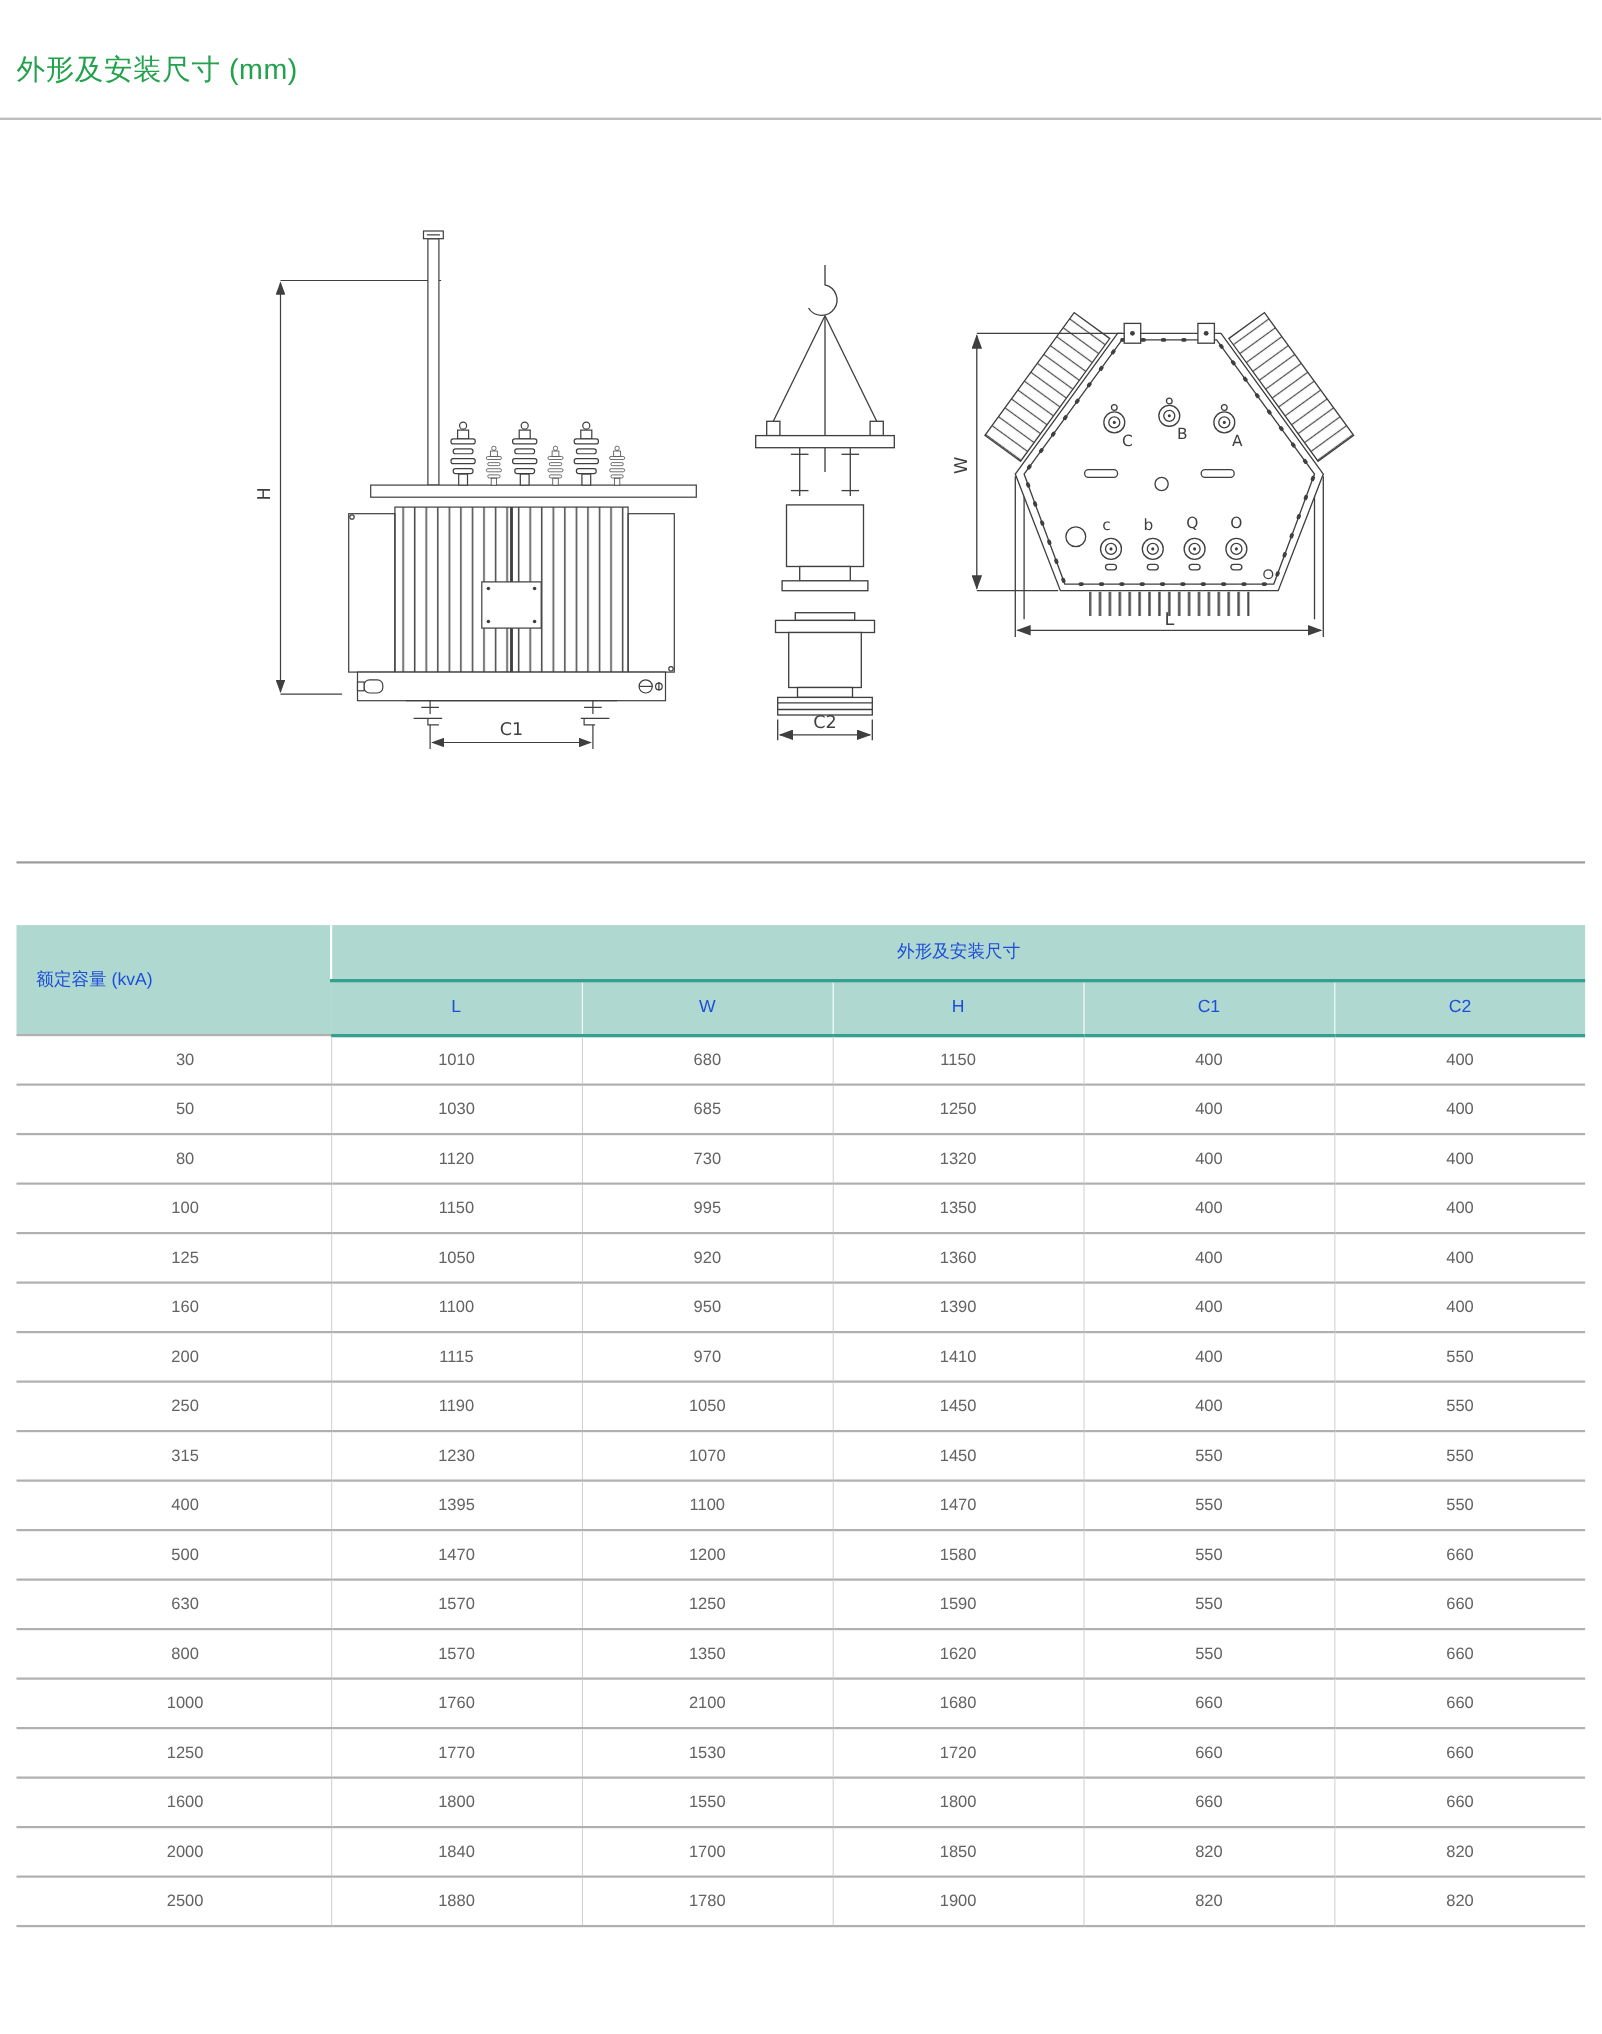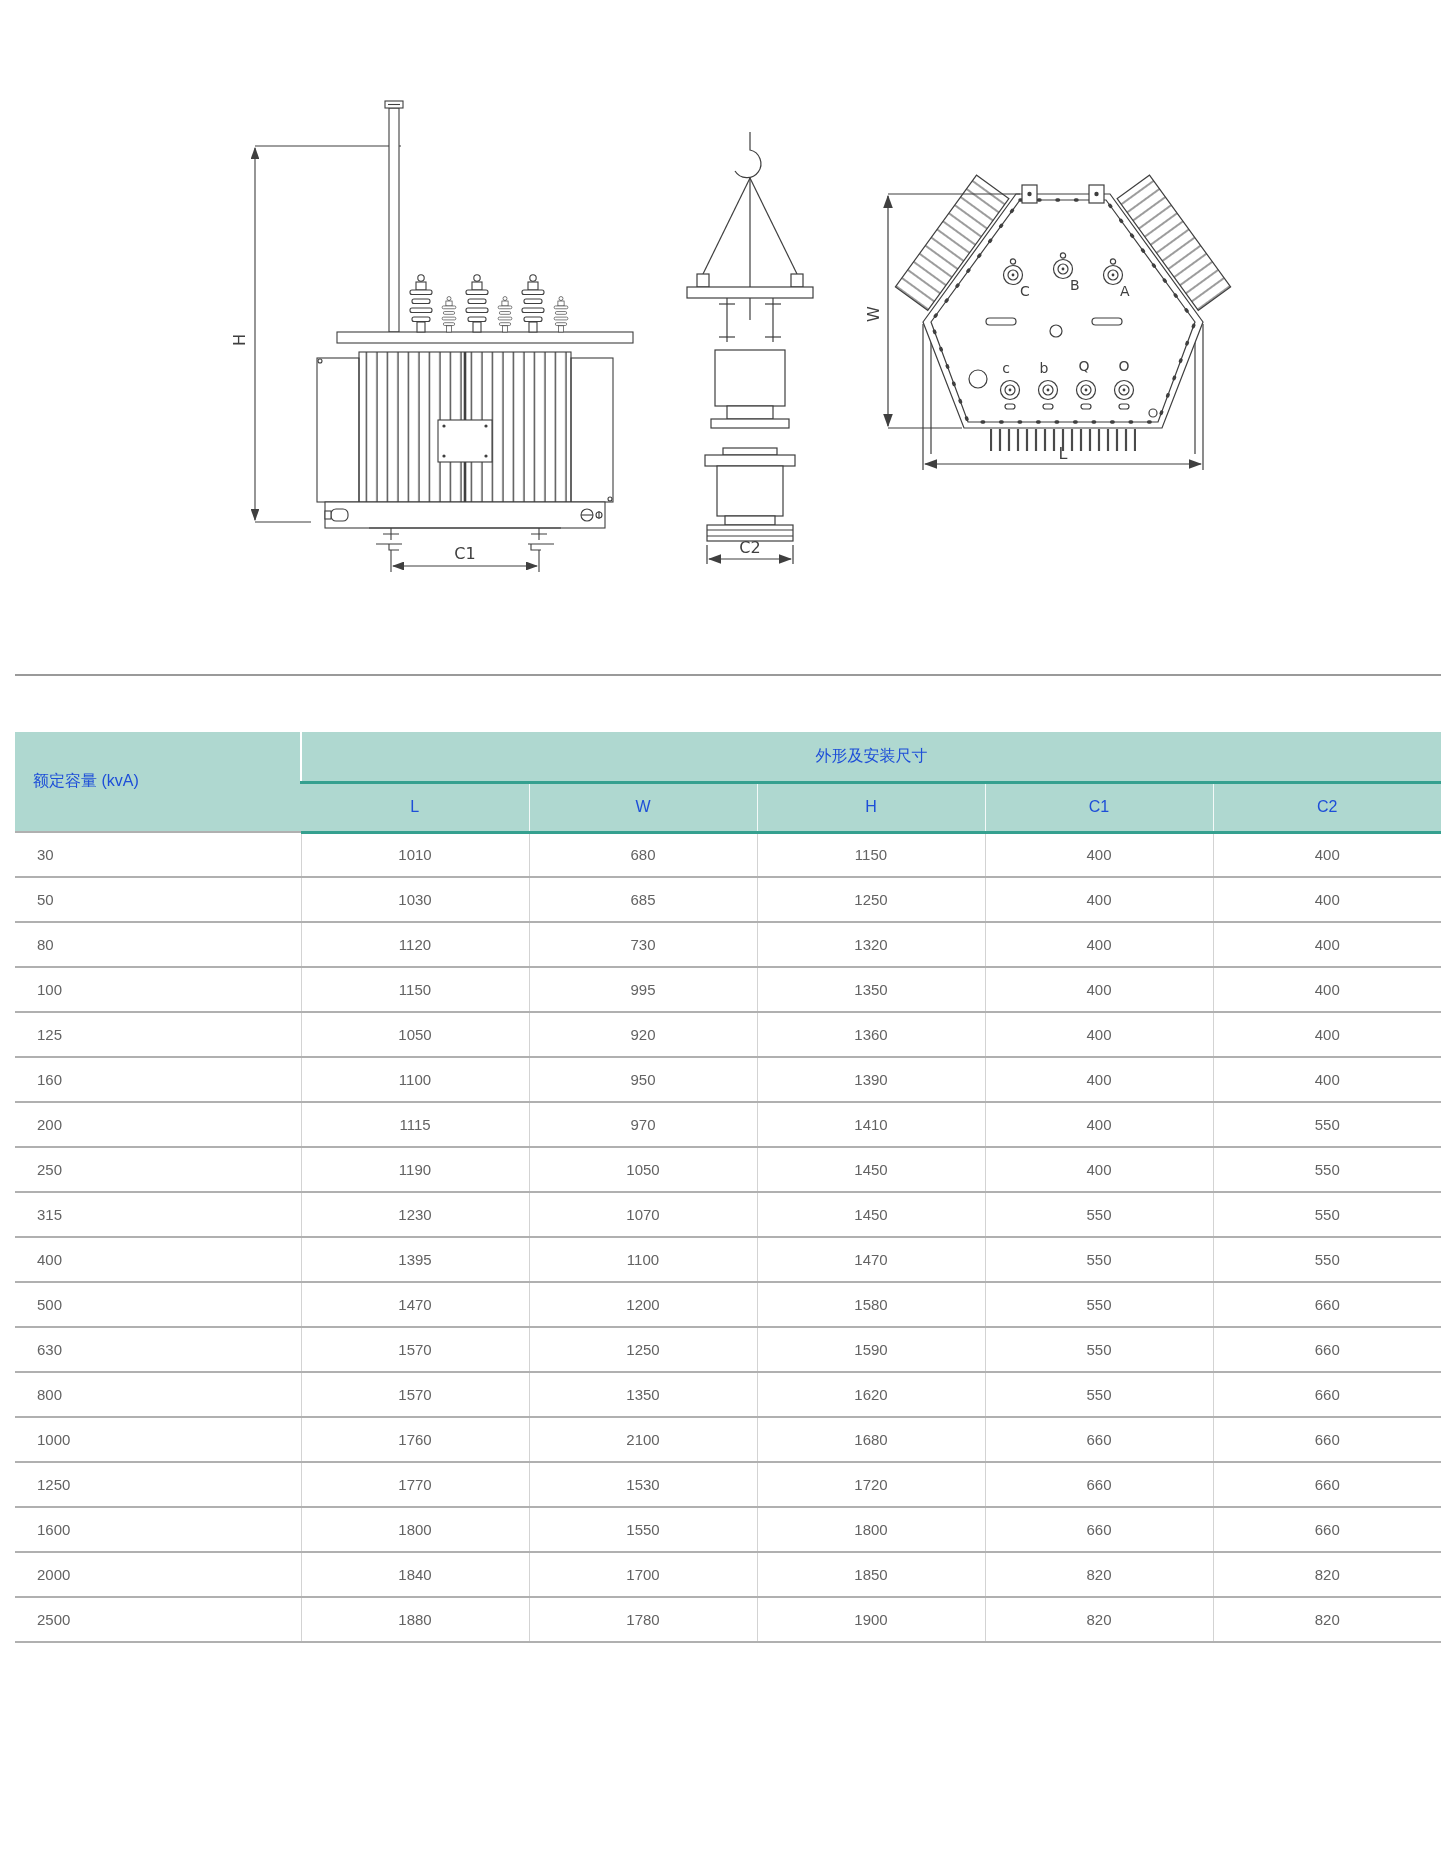--- a/index.html
+++ b/index.html
@@ -34,28 +34,31 @@
   .table-wrap{margin:56px 15px 0 15px;}
   table{width:1426px;border-collapse:collapse;table-layout:fixed;}
   thead th{background:var(--header-bg);font-weight:400;color:#1d4ed8;font-size:16px;}
   th.cap-th{text-align:left;padding-left:18px;vertical-align:middle;border-bottom:1px solid #c4c4c4;}
   th.group-th{height:50px;border-bottom:3px solid var(--header-line);border-left:2px solid #ffffff;}
   tr.sub th{height:50px;border-bottom:3px solid var(--header-line);}
   tr.sub th + th{border-left:1px solid rgba(255,255,255,.85);}
   tbody td{height:45px;font-size:15px;color:var(--cell-ink);text-align:center;
            border-top:2px solid var(--row-line);}
   tbody td + td{border-left:1px solid var(--col-line);}
-  tbody td.cap{text-align:left;padding-left:22px;border-left:none;}
+  tbody td.cap{text-align:center;padding-left:22px;border-left:none;}
   tbody tr:last-child td{border-bottom:2px solid var(--row-line);}
 </style>
 </head>
 <body>
 
 <div class="page">
 
+  <header class="page-header">
+    <h1 class="page-title">外形及安装尺寸 (mm)</h1>
+  </header>
 
   <section class="drawings">
 
     <svg class="svg-front" width="420" height="480" viewBox="0 0 420 480">
       <defs>
         <marker id="ah" markerWidth="11" markerHeight="8" refX="10" refY="4" orient="auto-start-reverse">
           <path d="M0,0 L11,4 L0,8 z" fill="#3f3f3f"></path>
         </marker>
         <pattern id="finsPat" patternUnits="userSpaceOnUse" width="10.5" height="10">
           <line x1="5" y1="0" x2="5" y2="10" stroke="#4a4a4a" stroke-width="1.4"></line>

